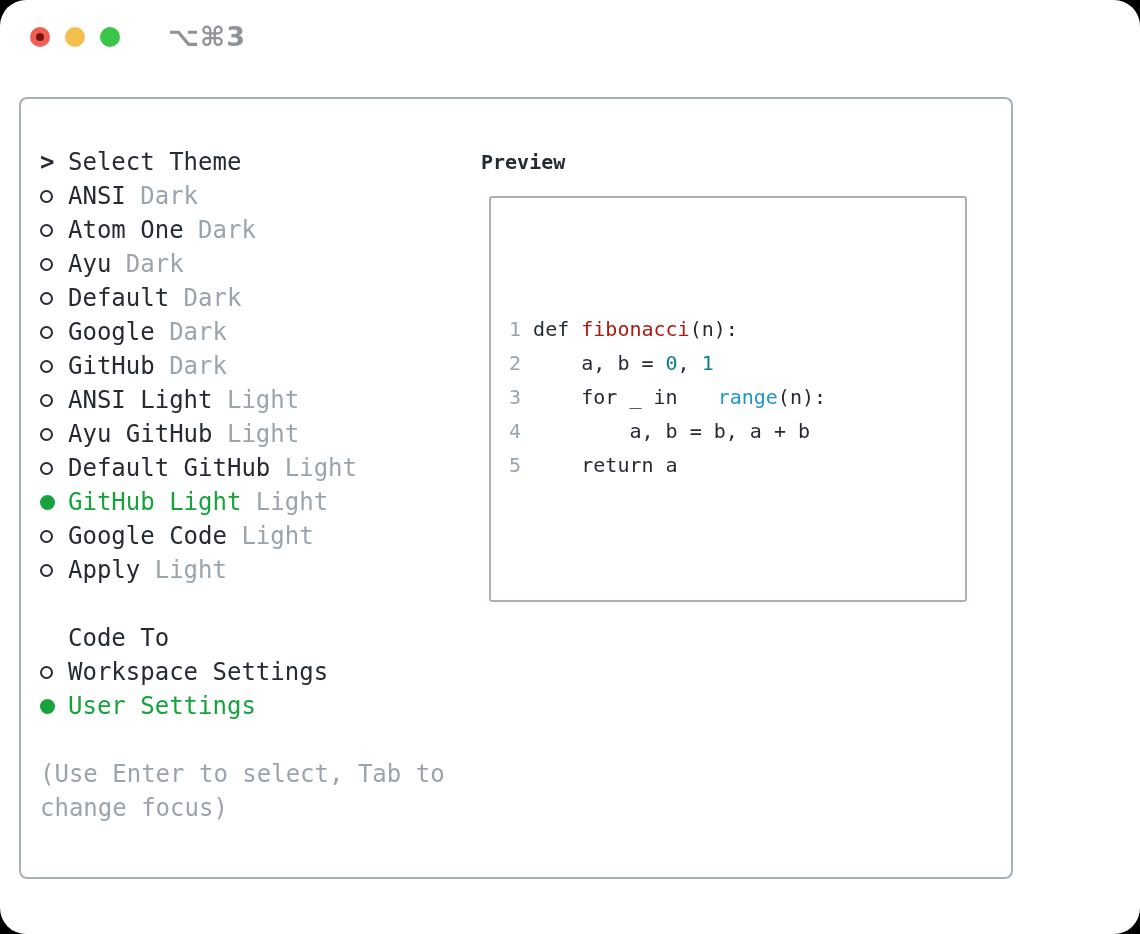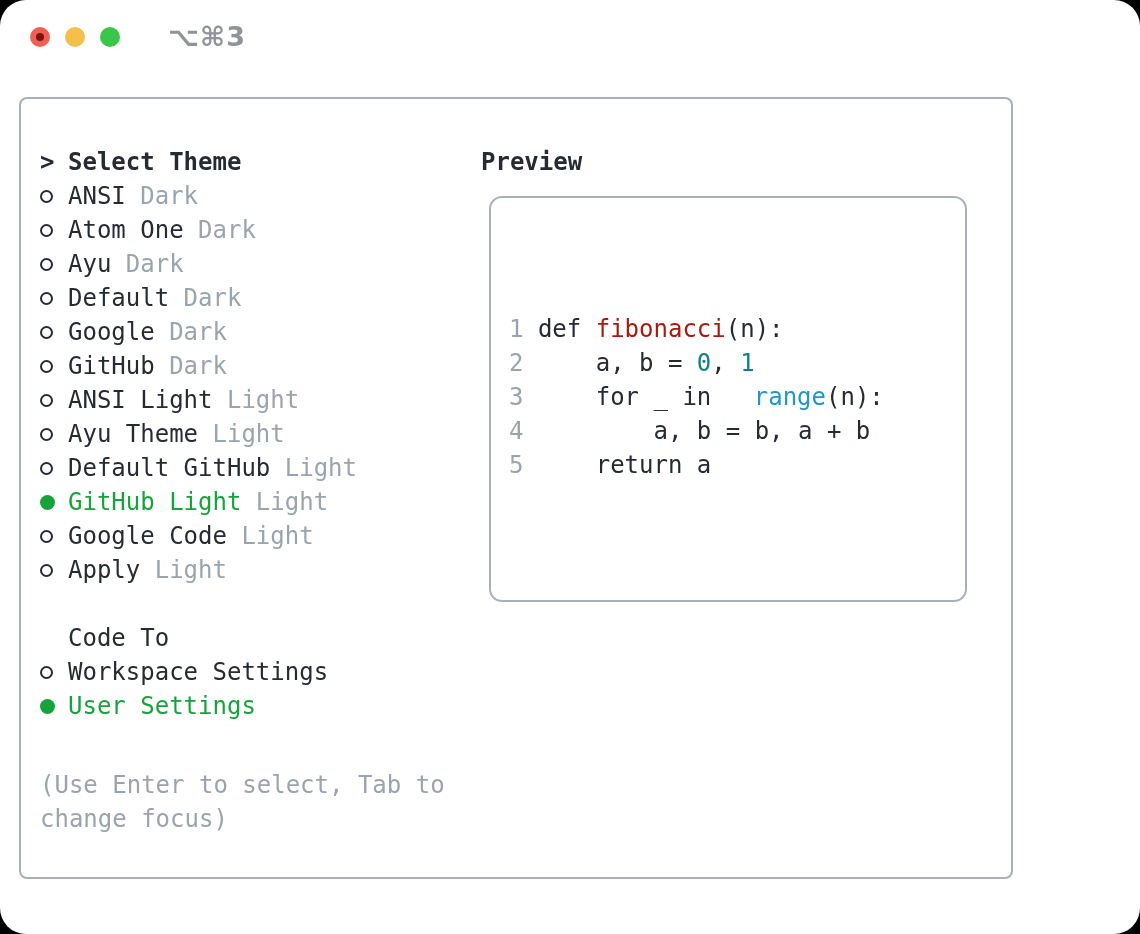--- a/index.html
+++ b/index.html
@@ -34,34 +34,34 @@
   .left-col{
     width:460px;box-sizing:border-box;
     padding:46px 0 0 19px;
     font-size:24px;line-height:34px;color:var(--ink);
   }
   .row{display:flex;align-items:center;height:34px;white-space:pre;}
   .marker{width:28px;display:flex;align-items:center;flex:none;}
   .prompt{font-weight:bold;color:var(--ink);}
   .circle{width:13px;height:13px;box-sizing:border-box;border:2px solid var(--ink);border-radius:50%;}
   .circle.filled{width:15px;height:15px;border:none;background:var(--green);}
-  .heading{font-weight:bold;}
+  .heading{font-weight:normal;}
   .theme-variant{color:var(--muted);}
   .selected .theme-name{color:var(--green);}
   .section-gap{height:34px;}
   .apply-header{padding-left:28px;color:var(--ink);}
   .apply-option.selected .apply-label{color:var(--green);}
-  .hint{color:var(--muted);width:450px;margin-top:45px;white-space:normal;}
+  .hint{color:var(--muted);width:450px;margin-top:34px;white-space:normal;}
   
-  .right-col{flex:1;box-sizing:border-box;padding:46px 0 0 0;font-size:24px;line-height:34px;color:var(--ink);}
+  .right-col{flex:1;box-sizing:border-box;padding:46px 0 0 0;font-size:20px;line-height:34px;color:var(--ink);}
   .preview-heading{font-weight:bold;height:34px;}
   .preview-box{
     margin-top:17px;margin-left:8px;
     width:478px;height:406px;box-sizing:border-box;
-    border:2px solid var(--border);border-radius:13px;
+    border:2px solid var(--border);border-radius:3px;
     padding:46px 0 0 18px;
     white-space:pre;overflow:hidden;
   }
   .code-line{height:34px;white-space:pre;}
   .ln{color:var(--muted);}
   .tk-plain{color:var(--ink);}
   .tk-fn{color:var(--func-red);}
   .tk-num{color:var(--teal);}
   .tk-builtin{color:var(--blue);margin-left:28px;}
 </style>
@@ -100,21 +100,21 @@
           <div class="row theme-item">
     <span class="marker"><span class="circle"></span></span><span class="theme-name">Google</span><span> </span><span class="theme-variant">Dark</span>
   </div>
           <div class="row theme-item">
     <span class="marker"><span class="circle"></span></span><span class="theme-name">GitHub</span><span> </span><span class="theme-variant">Dark</span>
   </div>
           <div class="row theme-item">
     <span class="marker"><span class="circle"></span></span><span class="theme-name">ANSI Light</span><span> </span><span class="theme-variant">Light</span>
   </div>
           <div class="row theme-item">
-    <span class="marker"><span class="circle"></span></span><span class="theme-name">Ayu Theme</span><span> </span><span class="theme-variant">Light</span>
+    <span class="marker"><span class="circle"></span></span><span class="theme-name">Ayu GitHub</span><span> </span><span class="theme-variant">Light</span>
   </div>
           <div class="row theme-item">
     <span class="marker"><span class="circle"></span></span><span class="theme-name">Default GitHub</span><span> </span><span class="theme-variant">Light</span>
   </div>
           <div class="row theme-item selected">
     <span class="marker"><span class="circle filled"></span></span><span class="theme-name">GitHub Light</span><span> </span><span class="theme-variant">Light</span>
   </div>
           <div class="row theme-item">
     <span class="marker"><span class="circle"></span></span><span class="theme-name">Google Code</span><span> </span><span class="theme-variant">Light</span>
   </div>

